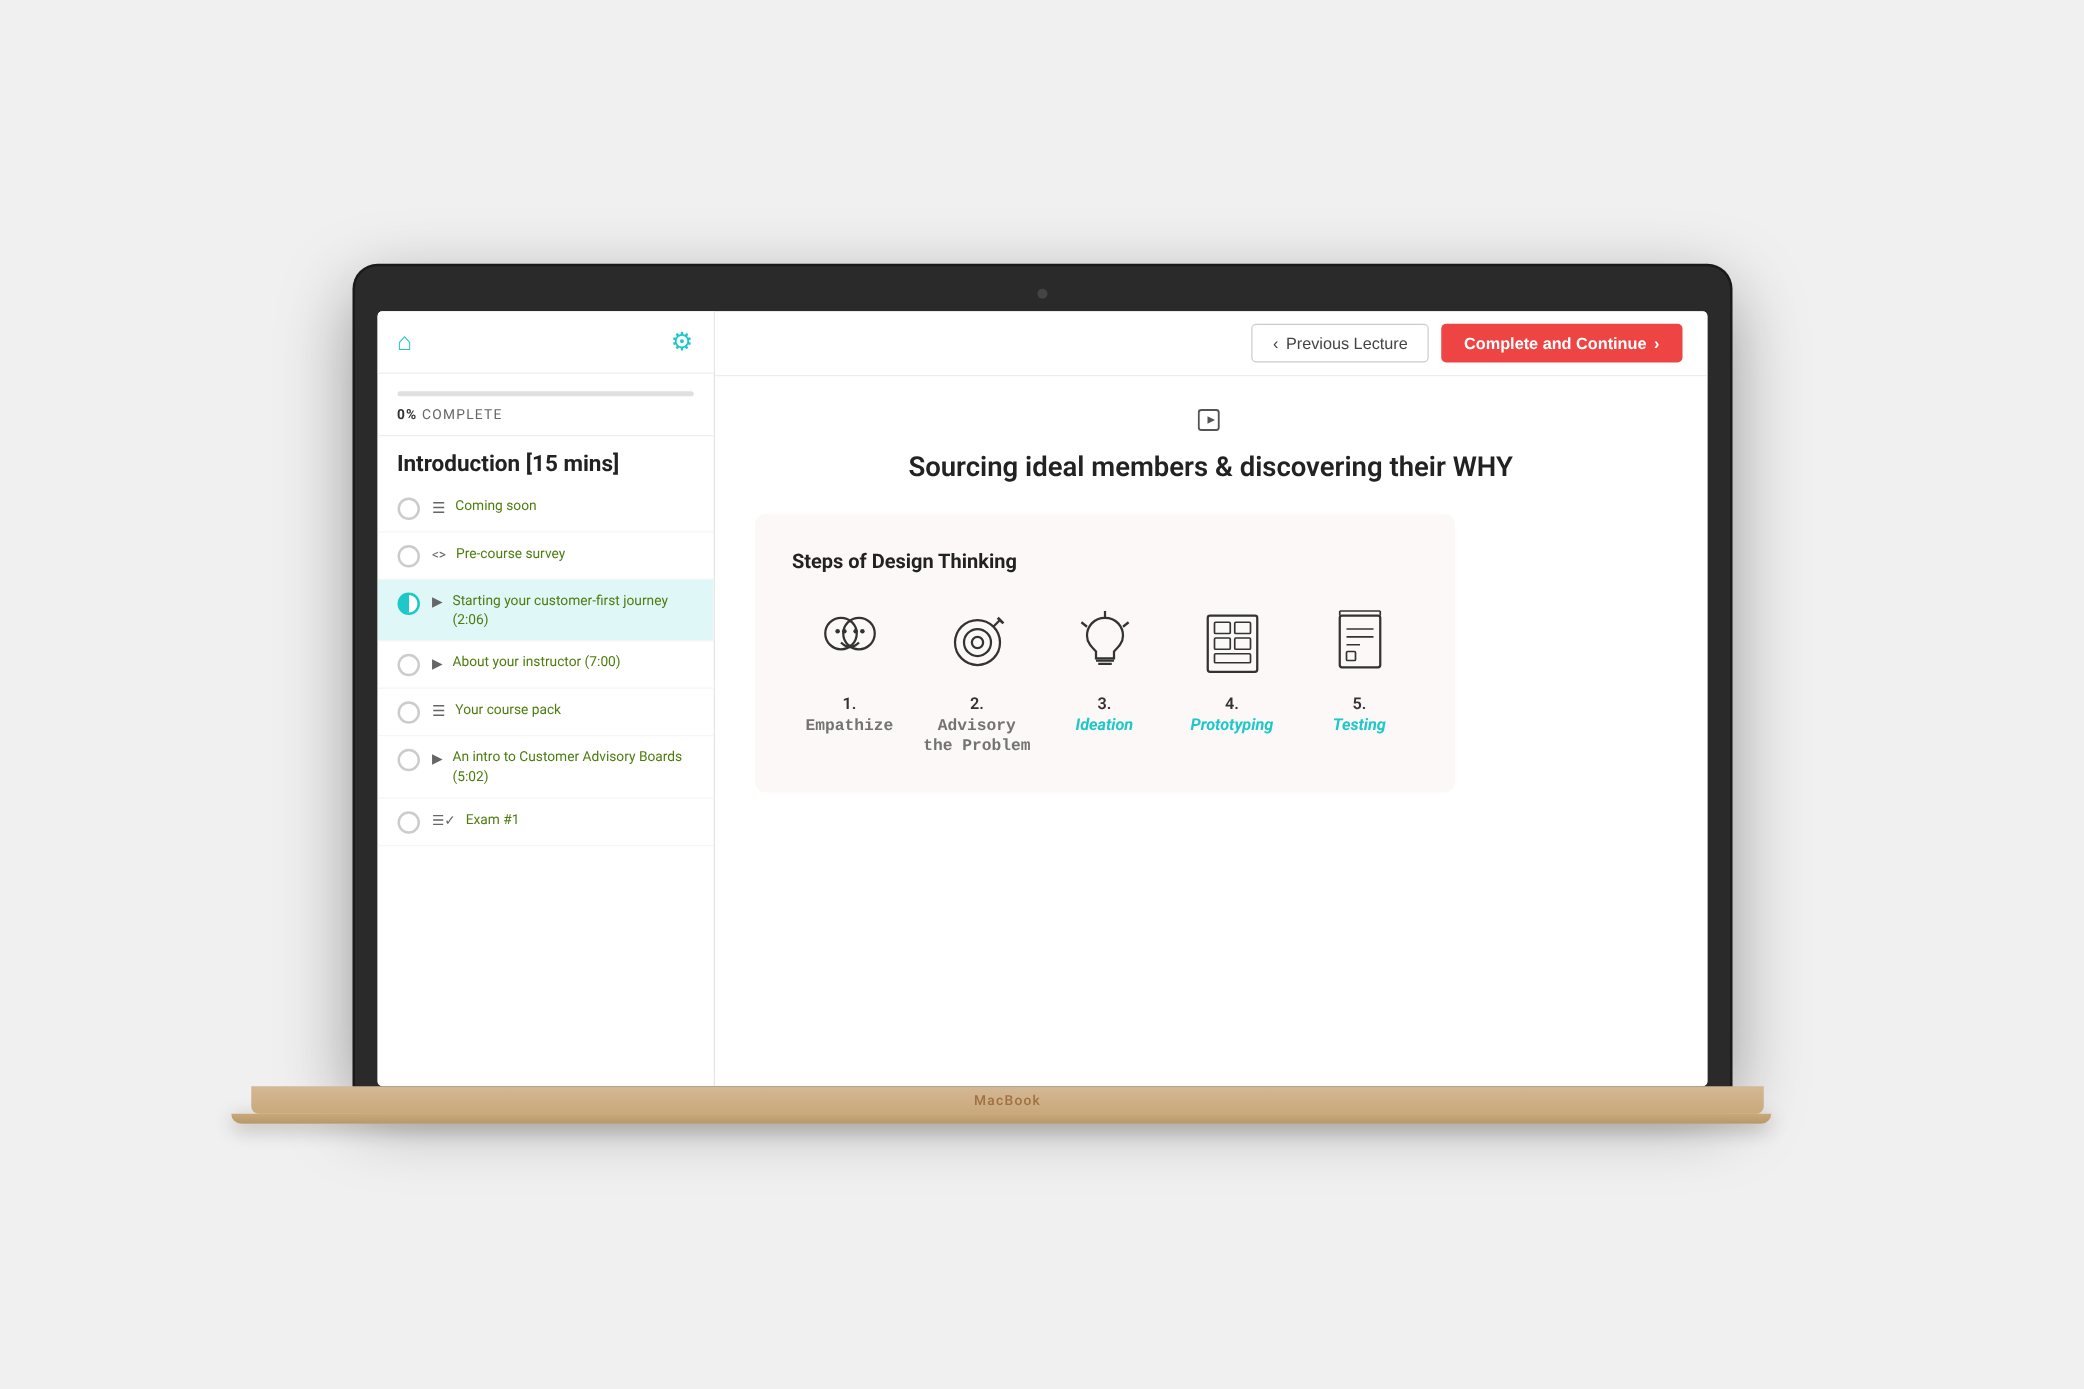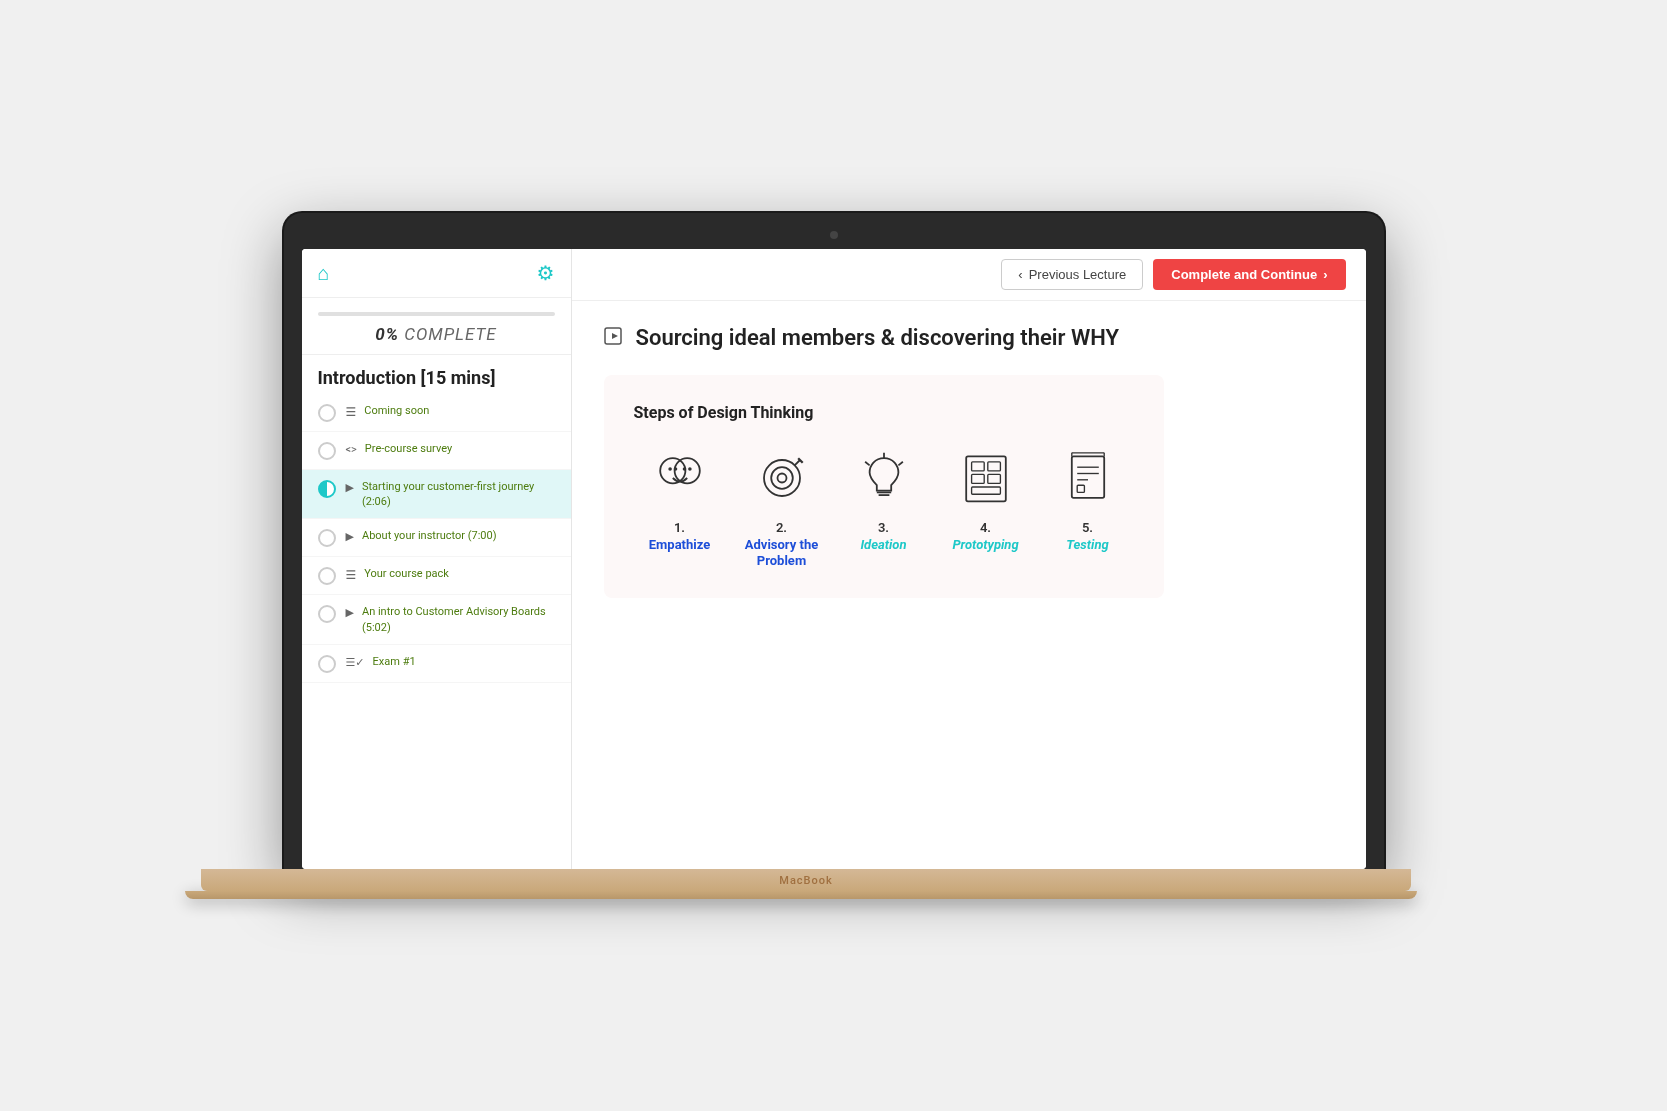--- a/index.html
+++ b/index.html
@@ -136,25 +136,23 @@
     }
 
     .progress-bar-fill {
       height: 100%;
       background: #1ec8c8;
       border-radius: 2px;
       width: 0%;
     }
 
     .progress-label {
-      font-size: 17px;
+      font-size: 11px;
       color: #666;
-      text-align: center;
       letter-spacing: 1px;
-      font-style: italic;
     }
 
     .progress-pct {
       font-weight: 700;
       color: #333;
     }
 
     .section-header {
       padding: 12px 16px 6px;
       font-size: 18px;
@@ -267,20 +265,21 @@
     }
 
     .lecture-title {
       font-size: 22px;
       font-weight: 600;
       color: #222;
       display: flex;
       align-items: center;
       gap: 10px;
       margin-bottom: 24px;
+      flex-direction: column;
     }
 
     .video-icon {
       color: #666;
       font-size: 18px;
     }
 
     .design-thinking-box {
       background: #fdf8f8;
       border-radius: 8px;
@@ -330,21 +329,21 @@
       margin-bottom: 2px;
     }
 
     .step-label {
       font-size: 13px;
       font-weight: 700;
       text-align: center;
       line-height: 1.3;
     }
 
-    .step-label.orange { color: #1d4ed8; }
+    .step-label.orange { color: #737373; font-family: Liberation Mono, monospace; }
     .step-label.teal { color: #1ec8c8; font-style: italic; }
   </style>
 </head>
 <body>
 
 <div class="laptop-wrapper">
   <div class="laptop-screen-bezel">
     <div class="laptop-camera"></div>
     <div class="laptop-screen">
       <div class="app-layout">

